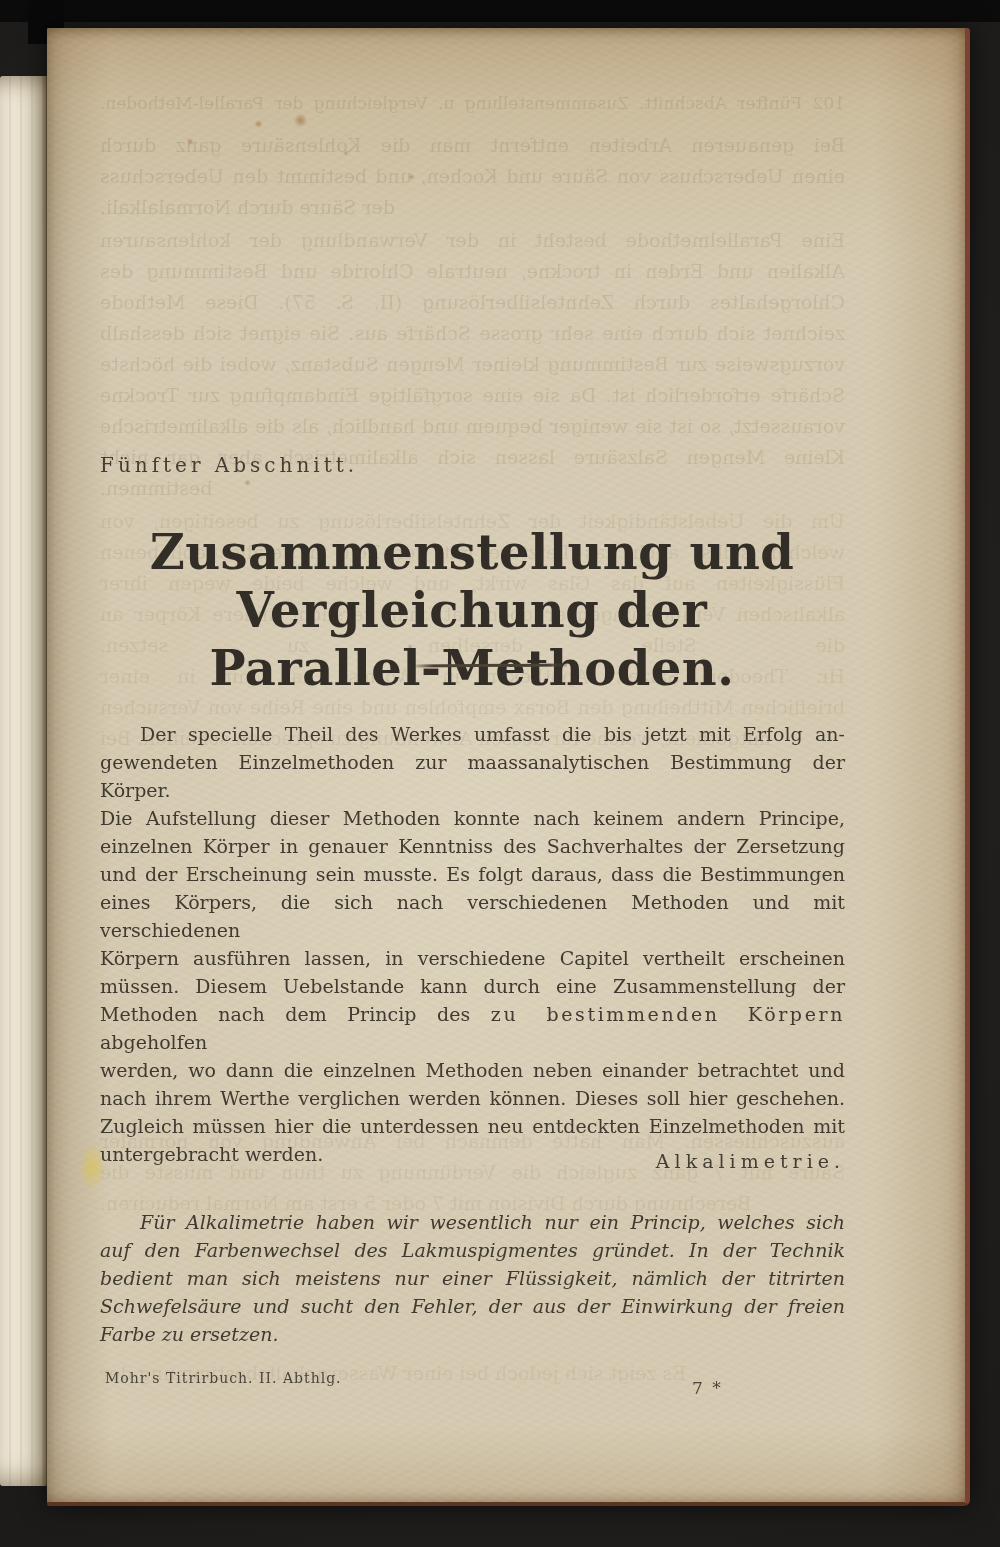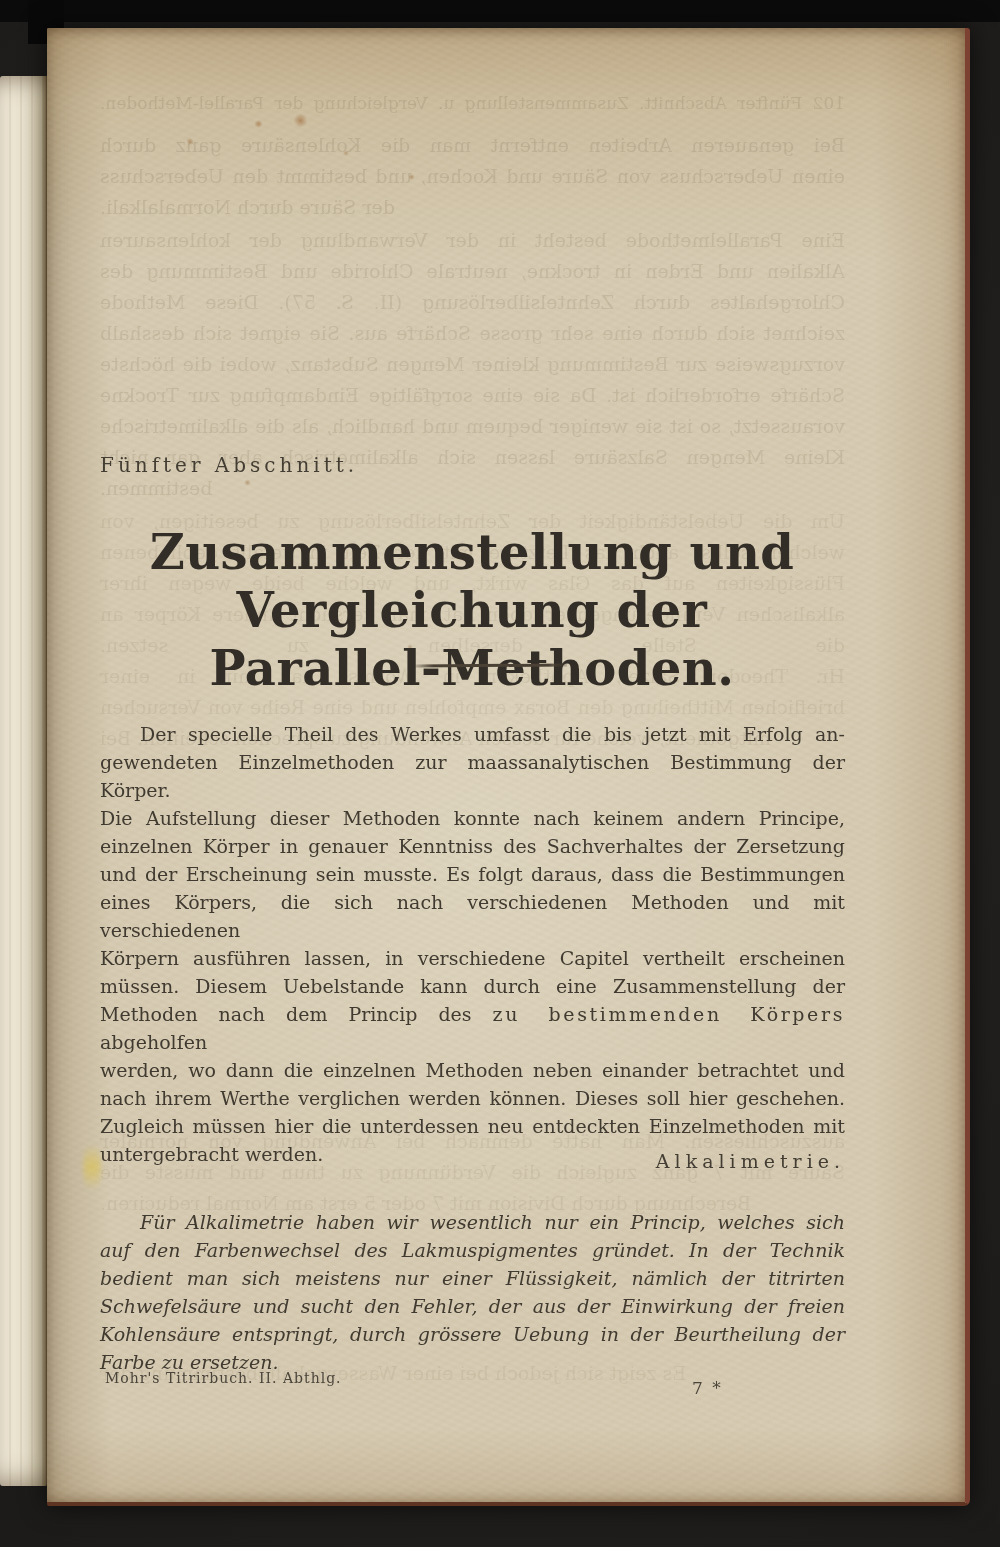--- a/index.html
+++ b/index.html
@@ -174,33 +174,32 @@
 
   <div class="para para1">
       <div class="tline"><span>Der specielle Theil des Werkes umfasst die bis jetzt mit Erfolg an-</span></div>
       <div class="tline"><span>gewendeten Einzelmethoden zur maassanalytischen Bestimmung der Körper.</span></div>
       <div class="tline"><span>Die Aufstellung dieser Methoden konnte nach keinem andern Principe,</span></div>
       <div class="tline"><span>einzelnen Körper in genauer Kenntniss des Sachverhaltes der Zersetzung</span></div>
       <div class="tline"><span>und der Erscheinung sein musste. Es folgt daraus, dass die Bestimmungen</span></div>
       <div class="tline"><span>eines Körpers, die sich nach verschiedenen Methoden und mit verschiedenen</span></div>
       <div class="tline"><span>Körpern ausführen lassen, in verschiedene Capitel vertheilt erscheinen</span></div>
       <div class="tline"><span>müssen.  Diesem Uebelstande kann durch eine Zusammenstellung der</span></div>
-      <div class="tline"><span>Methoden nach dem Princip des </span><span class="sp">zu bestimmenden Körpers</span><span> abgeholfen</span></div>
+      <div class="tline"><span>Methoden nach dem Princip des </span><span class="sp">zu bestimmenden Körpern</span><span> abgeholfen</span></div>
       <div class="tline"><span>werden, wo dann die einzelnen Methoden neben einander betrachtet und</span></div>
       <div class="tline"><span>nach ihrem Werthe verglichen werden können.  Dieses soll hier geschehen.</span></div>
       <div class="tline"><span>Zugleich müssen hier die unterdessen neu entdeckten Einzelmethoden mit</span></div>
       <div class="tline last"><span>untergebracht werden.</span></div>
     </div>
 
   <div class="section-heading">Alkalimetrie.</div>
 
   <div class="para para2">
       <div class="tline"><span>Für Alkalimetrie haben wir wesentlich nur ein Princip, welches sich</span></div>
       <div class="tline"><span>auf den Farbenwechsel des Lakmuspigmentes gründet.  In der Technik</span></div>
       <div class="tline"><span>bedient man sich meistens nur einer Flüssigkeit, nämlich der titrirten</span></div>
       <div class="tline"><span>Schwefelsäure und sucht den Fehler, der aus der Einwirkung der freien</span></div>
-      <div class="tline"><span>Kohlensäure entspringt, durch grössere Uebung in der Beurtheilung der</span></div>
       <div class="tline last"><span>Farbe zu ersetzen.</span></div>
     </div>
 
   <div class="footer-imprint">Mohr's Titrirbuch.  II. Abthlg.</div>
   <div class="signature-mark">7 *</div>
 </div>
 
 </body></html>

